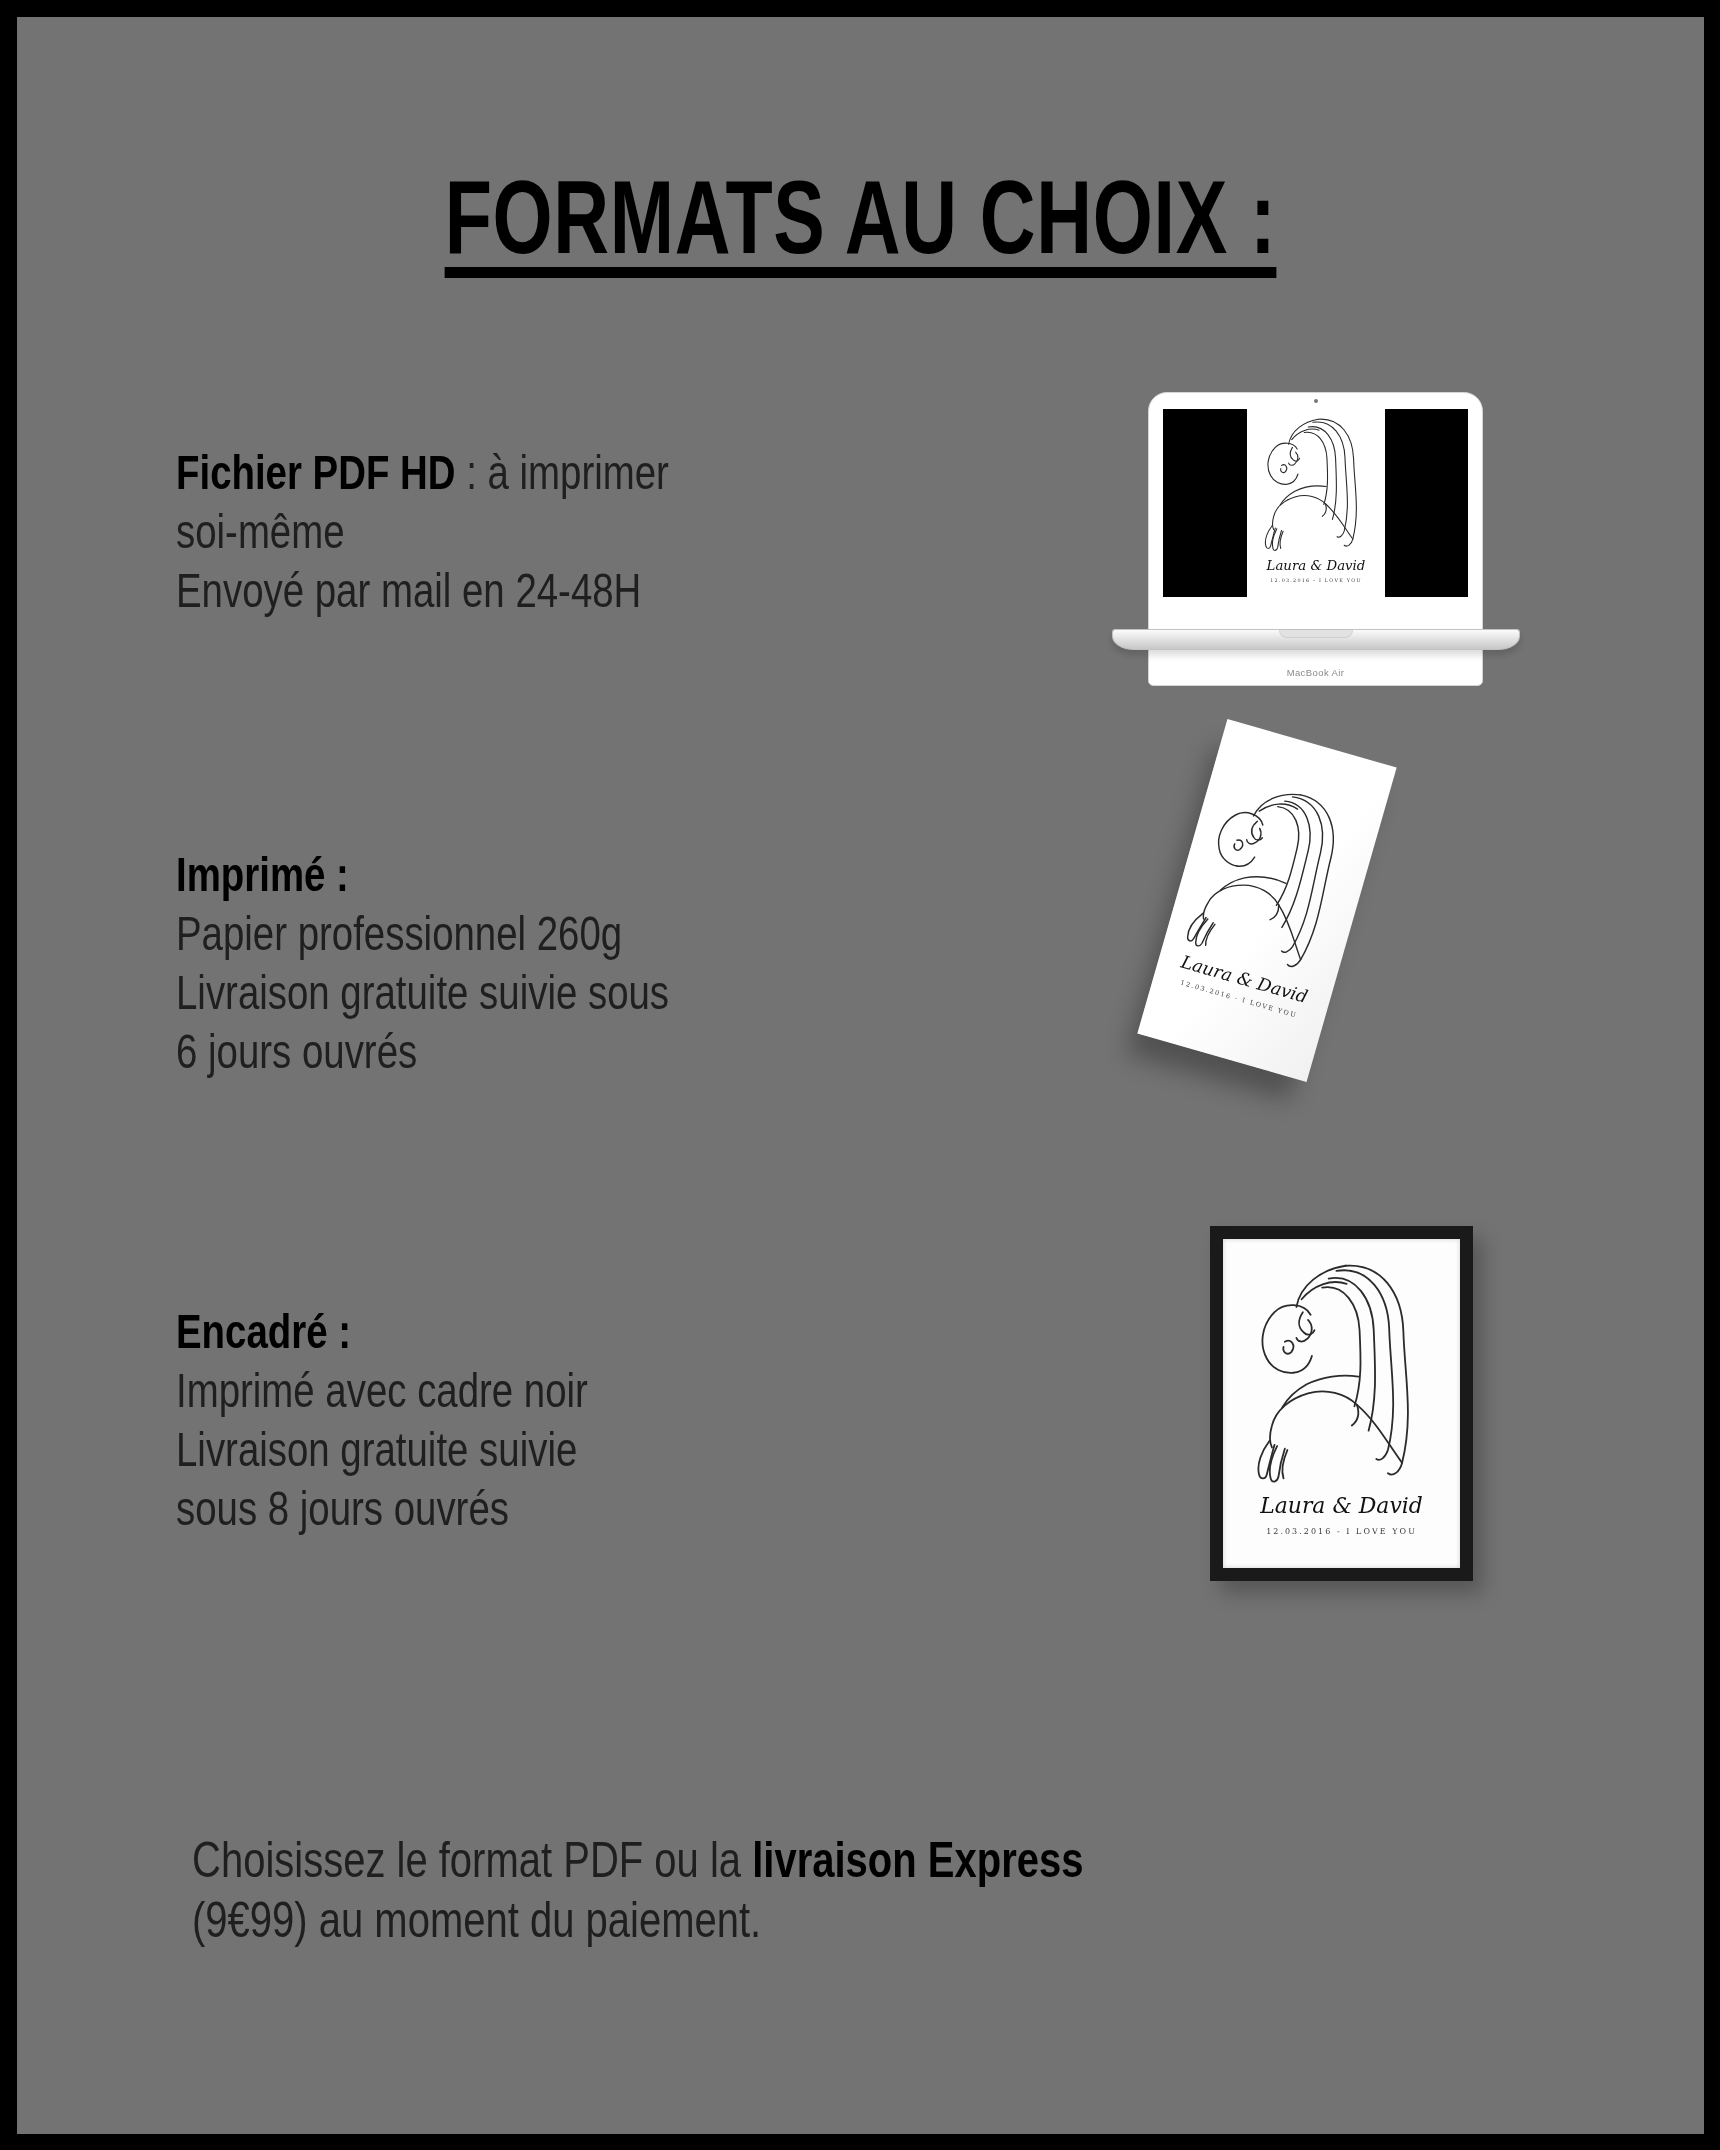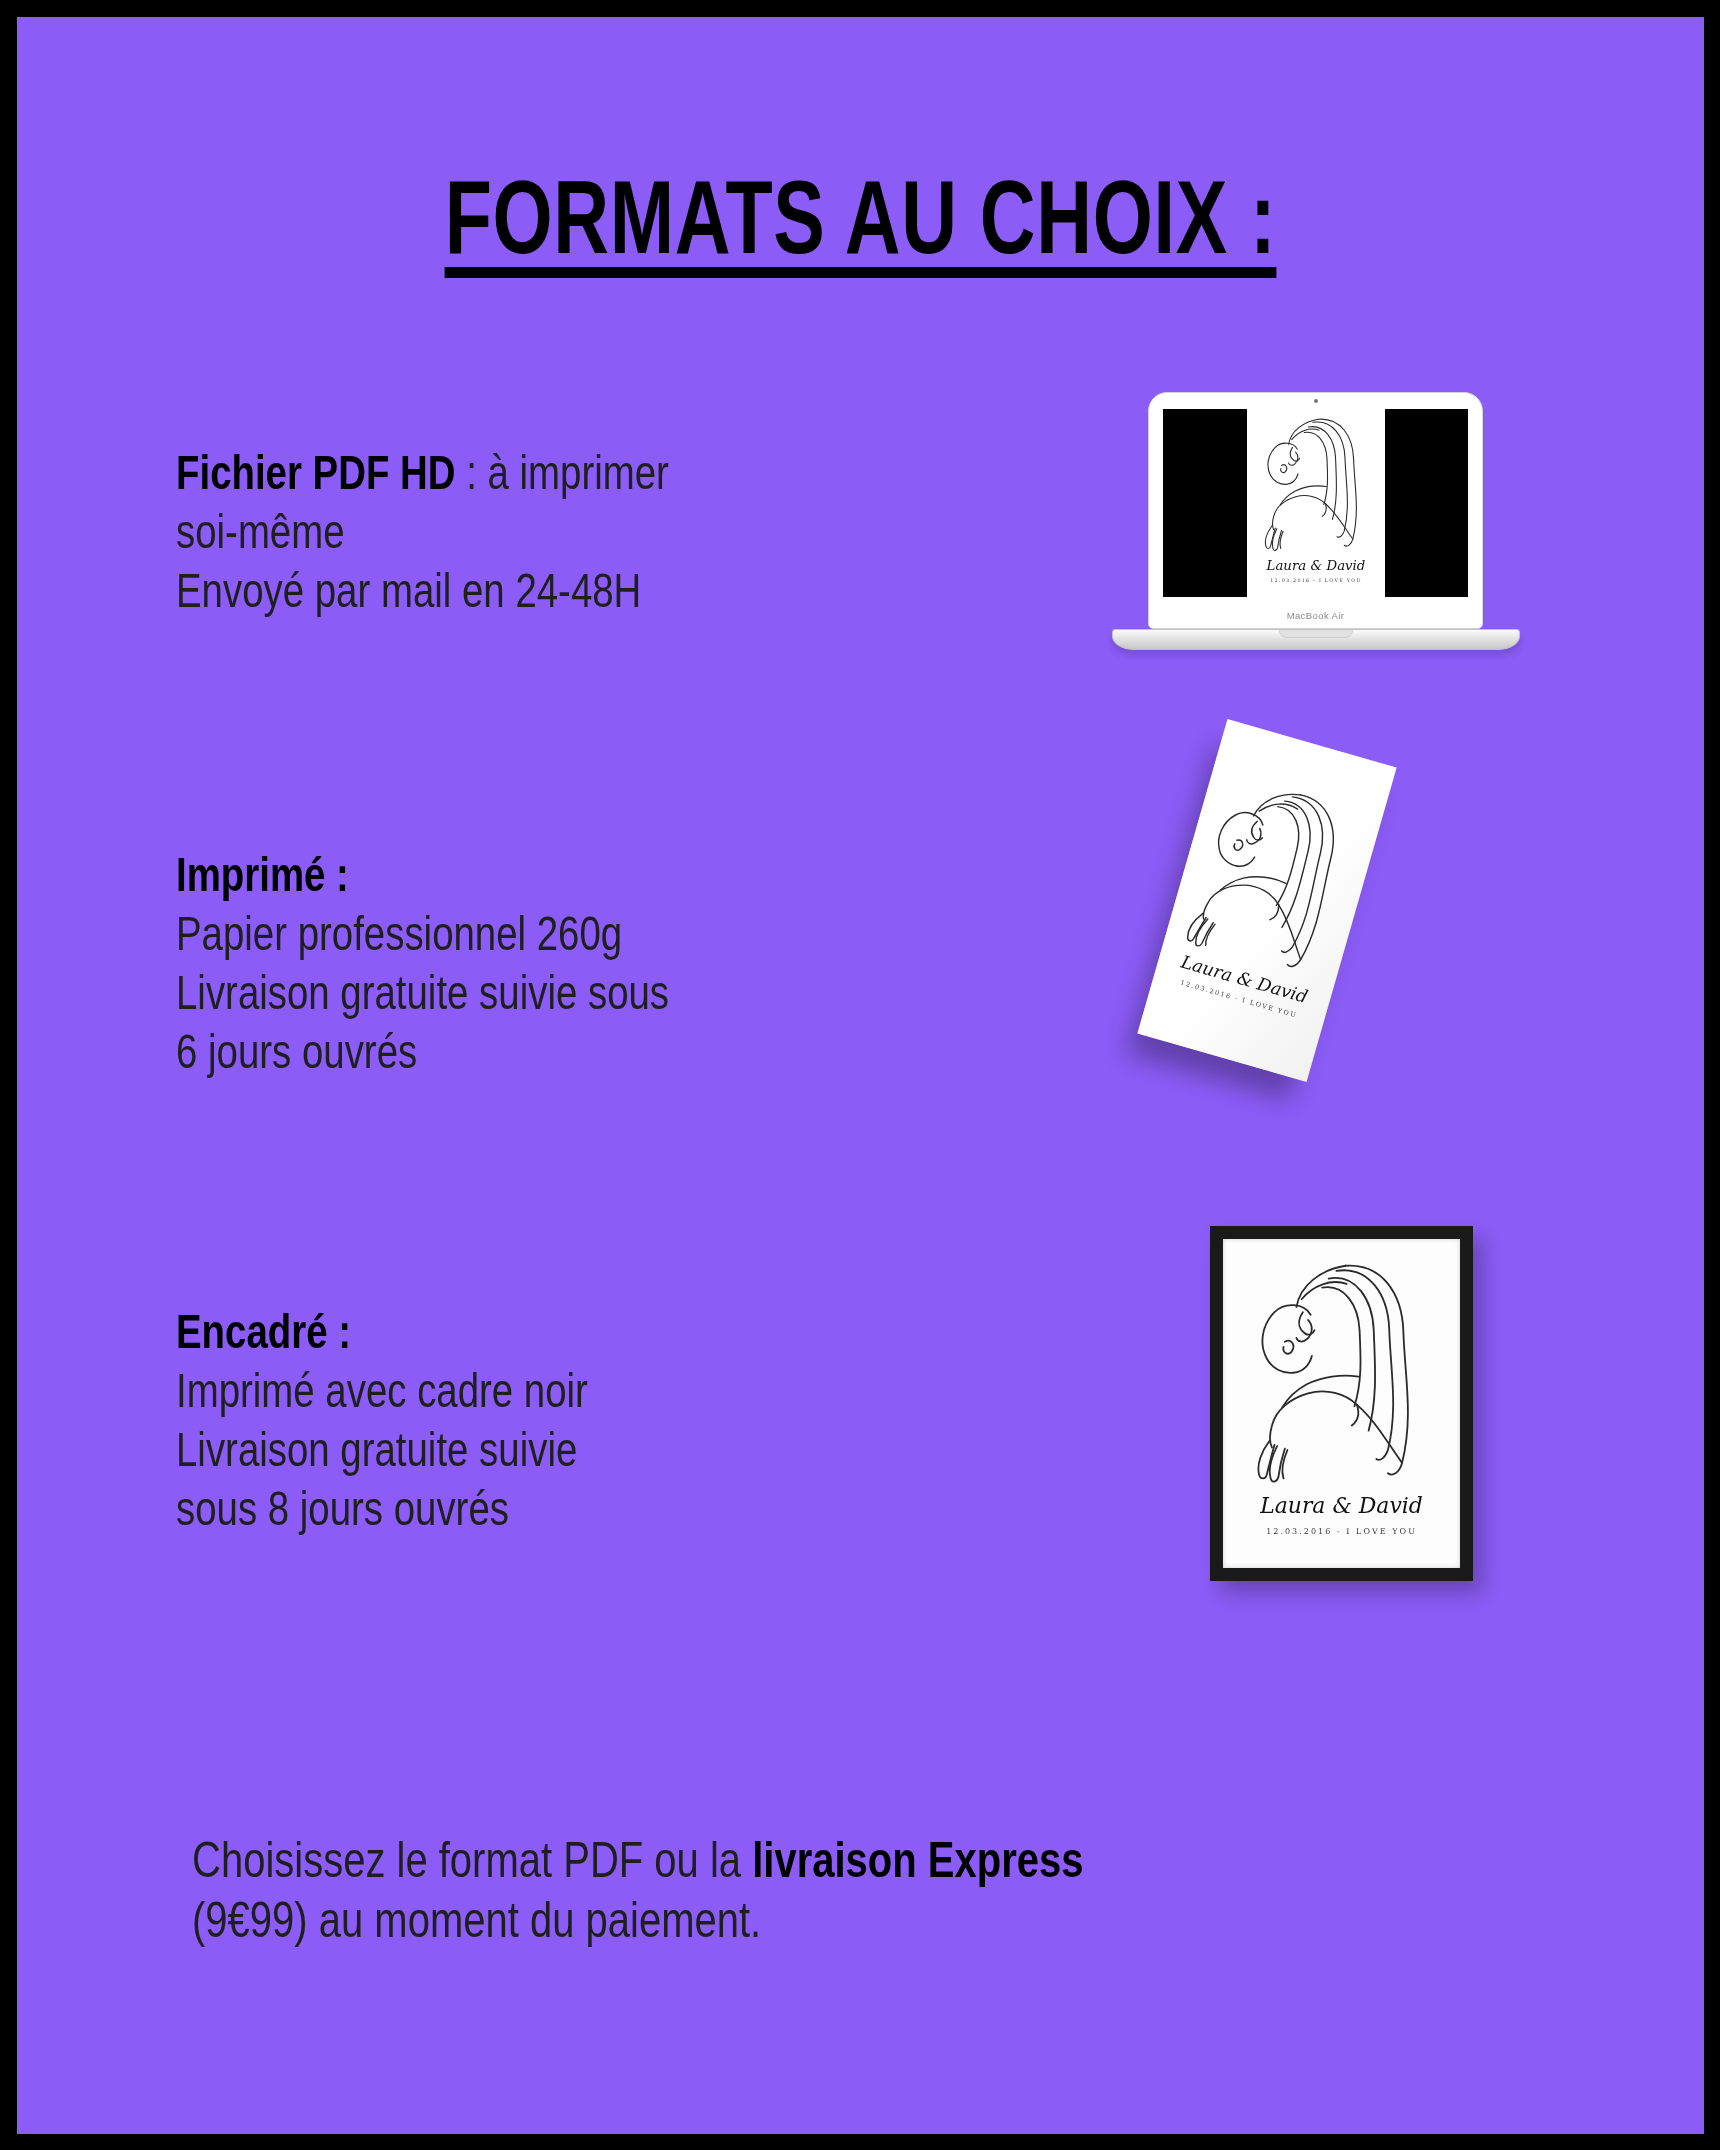--- a/index.html
+++ b/index.html
@@ -1,18 +1,18 @@
 <!DOCTYPE html>
 <html style="font-size:13.8px"><head>
 <meta charset="utf-8">
 <style>
   html,body { margin:0; padding:0; background:#444; }
   .page {
     position:relative; width:1721px; height:2151px;
-    background:#8b5cf6; box-sizing:border-box;
+    background:#737373; box-sizing:border-box;
     border:17px solid #000; overflow:hidden;
     font-family:"Liberation Sans","DejaVu Sans",sans-serif;
     color:#1c1c1c;
   }
   
   .center-row { position:absolute; left:0; right:0; text-align:center; }
   .big-title {
     display:inline-block; font-weight:700; color:#000;
     line-height:.85; letter-spacing:0.9px;
     transform:scaleX(.75); transform-origin:center top;
@@ -25,21 +25,21 @@
     position:absolute; font-size:48px; line-height:59px;
     transform:scaleX(.8); transform-origin:left top;
     white-space:nowrap; color:#1f1f1f;
   }
   .textblock .b { font-weight:700; color:#000; }
   .para { font-size:50px; line-height:60px; }
 
   
   .laptop { position:absolute; left:1095px; top:375px; width:408px; height:268px; }
   .lid {
-    position:absolute; left:36px; top:0; width:335px; height:237px;
+    position:absolute; left:36px; top:0; width:335px; height:294px;
     box-sizing:border-box; background:#fff;
     border:1.7px solid #d4d4d4; border-radius:19px 19px 5.2px 5.2px;
   }
   .webcam {
     position:absolute; left:50%; top:6px; width:4.3px; height:4.3px;
     margin-left:-1.7px; border-radius:50%; background:#777;
   }
   .screen {
     position:absolute; left:13.8px; right:13.8px; top:15.5px; height:188px;
     background:#000; overflow:hidden;

